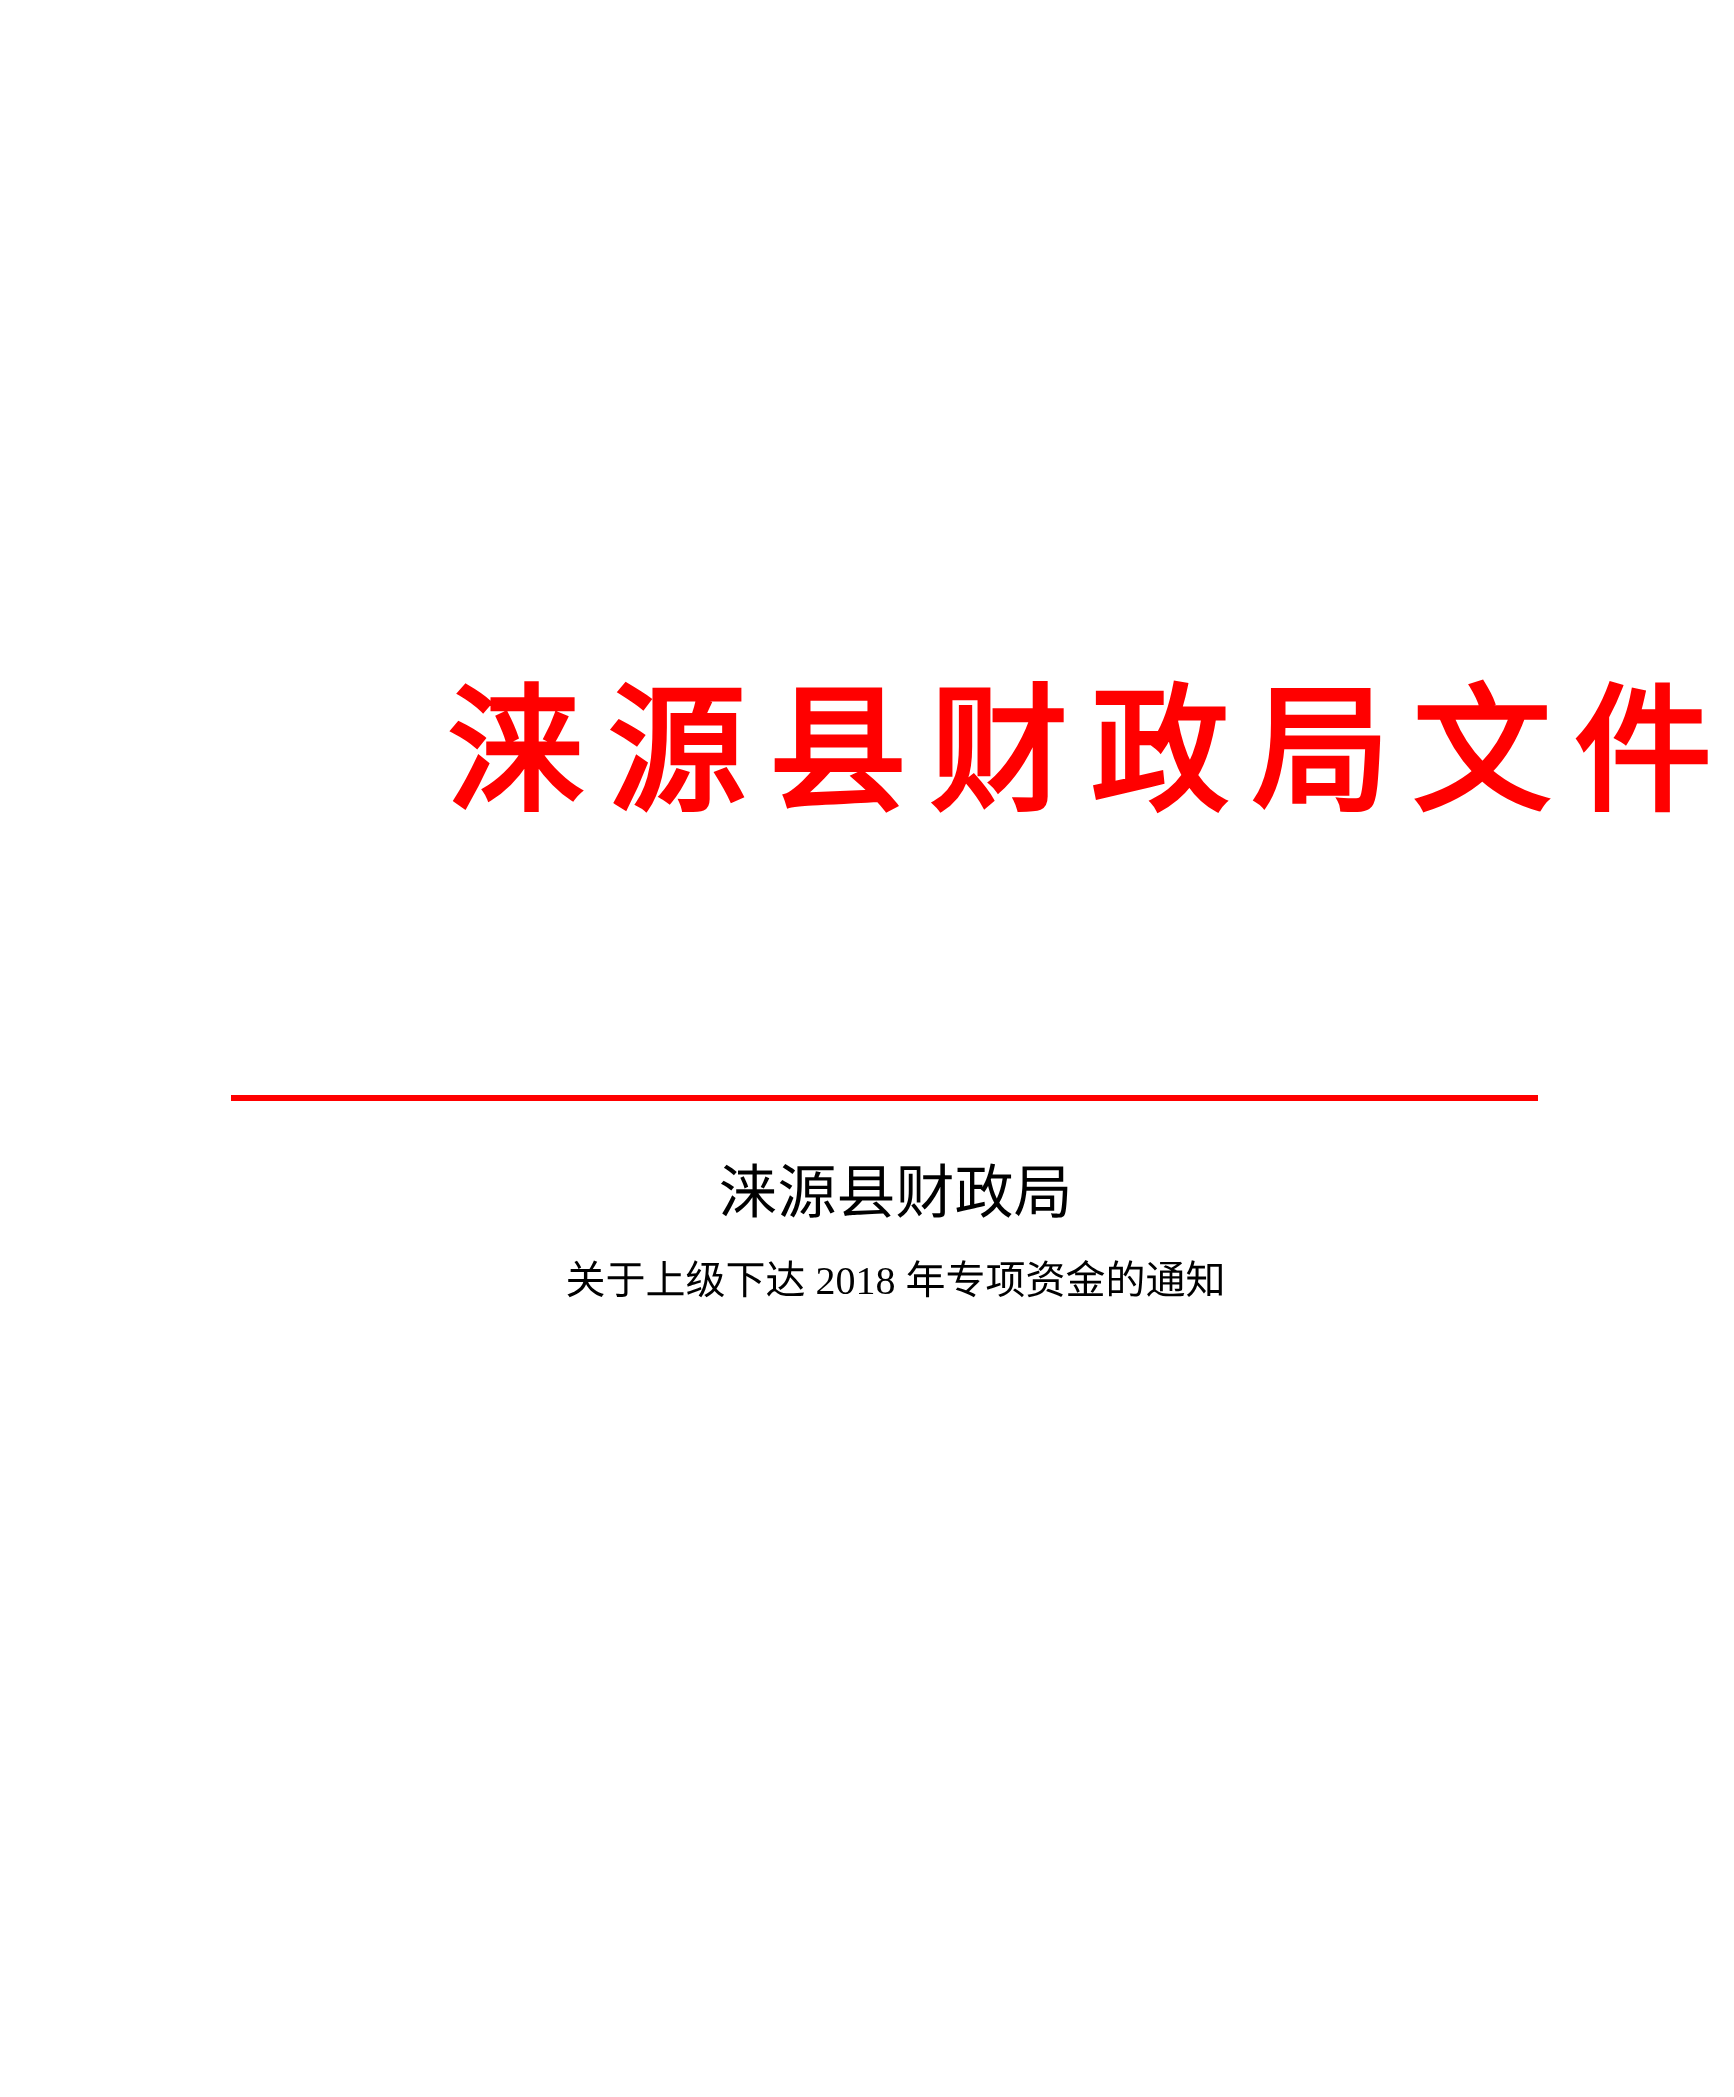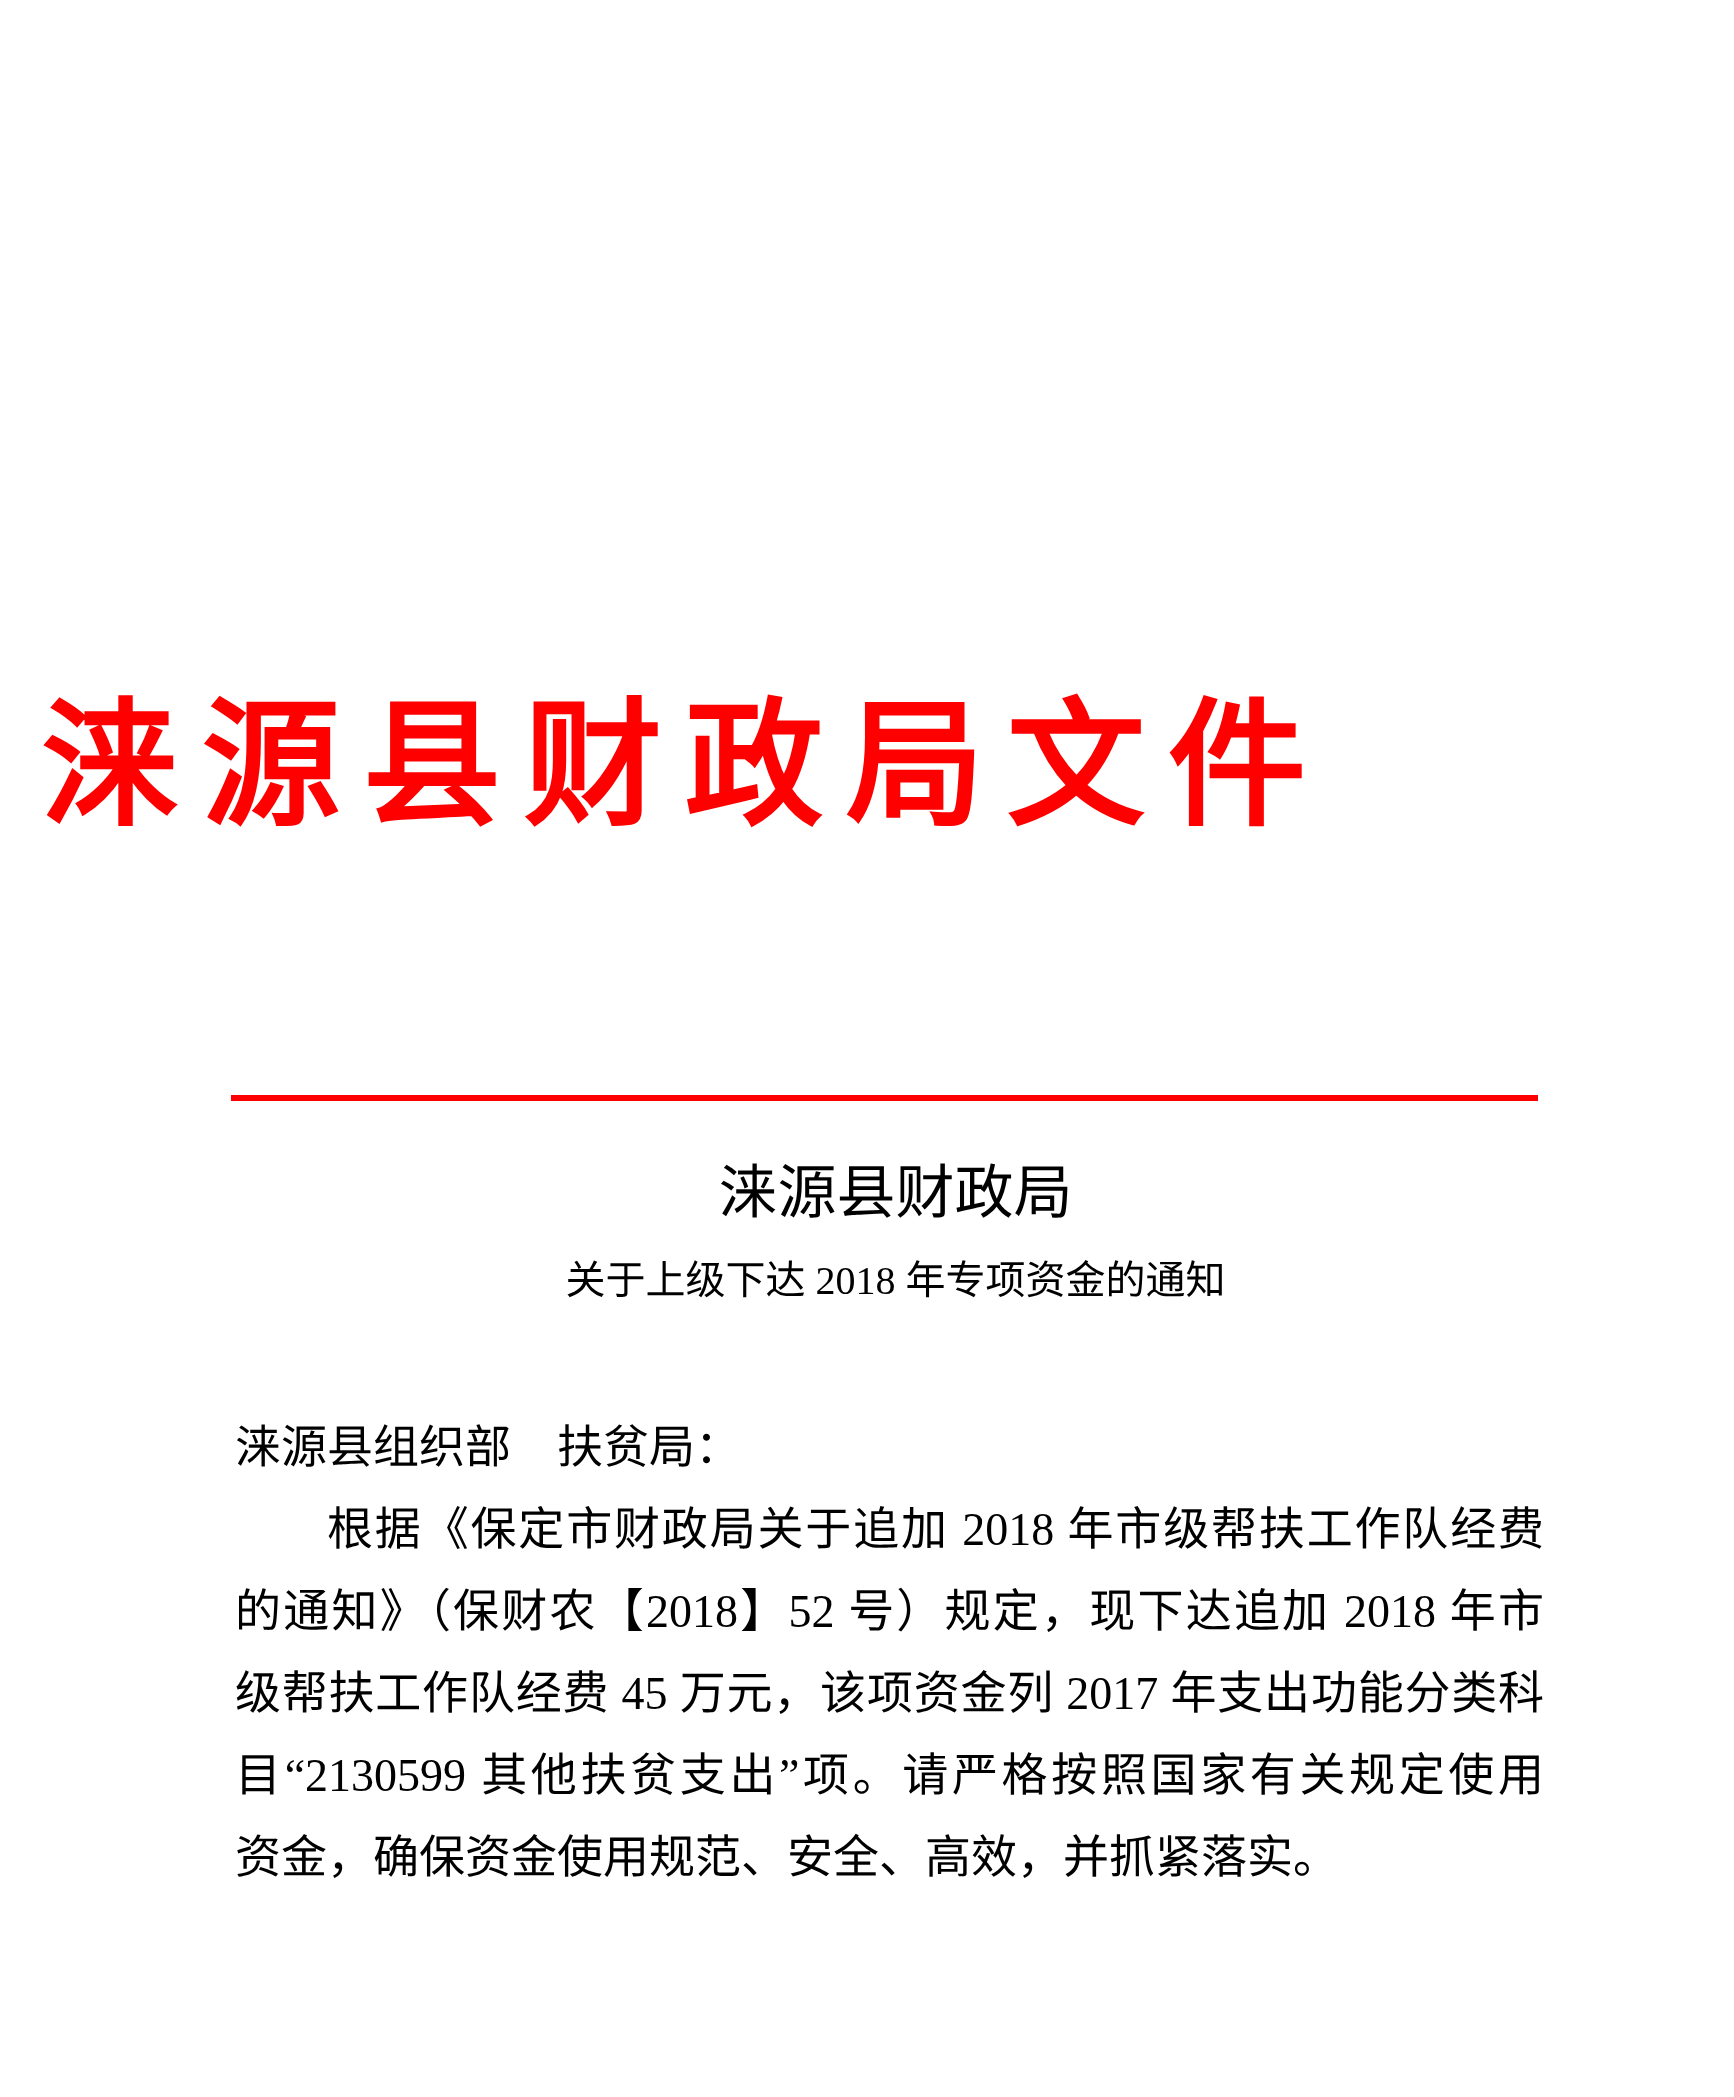--- a/index.html
+++ b/index.html
@@ -13,24 +13,24 @@
     height: 2453px;
     background: #ffffff;
     overflow: hidden;
     font-family: "Liberation Serif", "DejaVu Serif", serif;
     color: #000000;
   }
 
   
   .letterhead {
     position: absolute;
-    top: 691px;
+    top: 677px;
     left: 0;
     width: 100%;
-    text-align: left;
+    text-align: right;
     font-size: 138px;
     line-height: 1.1;
     font-weight: bold;
     letter-spacing: 23px;
     padding-left: 41px; 
     box-sizing: border-box;
     white-space: nowrap;
   }
 
   
@@ -107,23 +107,15 @@
   <div class="letterhead" style="color: rgb(255, 0, 0);">涞源县财政局文件</div>
 
 
   <div class="red-rule" style="background: rgb(255, 0, 0);"></div>
 
   <div class="doc-title-block">
     <div class="doc-title-line1">涞源县财政局</div>
     <div class="doc-title-line2">关于上级下达 2018 年专项资金的通知</div>
   </div>
 
-  <div class="body-block">
-    <div class="body-line">涞源县组织部　扶贫局：</div>
-    <div class="body-line justify indent">根据《保定市财政局关于追加 2018 年市级帮扶工作队经费</div>
-    <div class="body-line justify">的通知》（保财农【2018】52 号）规定，现下达追加 2018 年市</div>
-    <div class="body-line justify">级帮扶工作队经费 45 万元，该项资金列 2017 年支出功能分类科</div>
-    <div class="body-line justify">目“2130599 其他扶贫支出”项。请严格按照国家有关规定使用</div>
-    <div class="body-line">资金，确保资金使用规范、安全、高效，并抓紧落实。</div>
-  </div>
 
 </div>
 
 
 </body></html>

